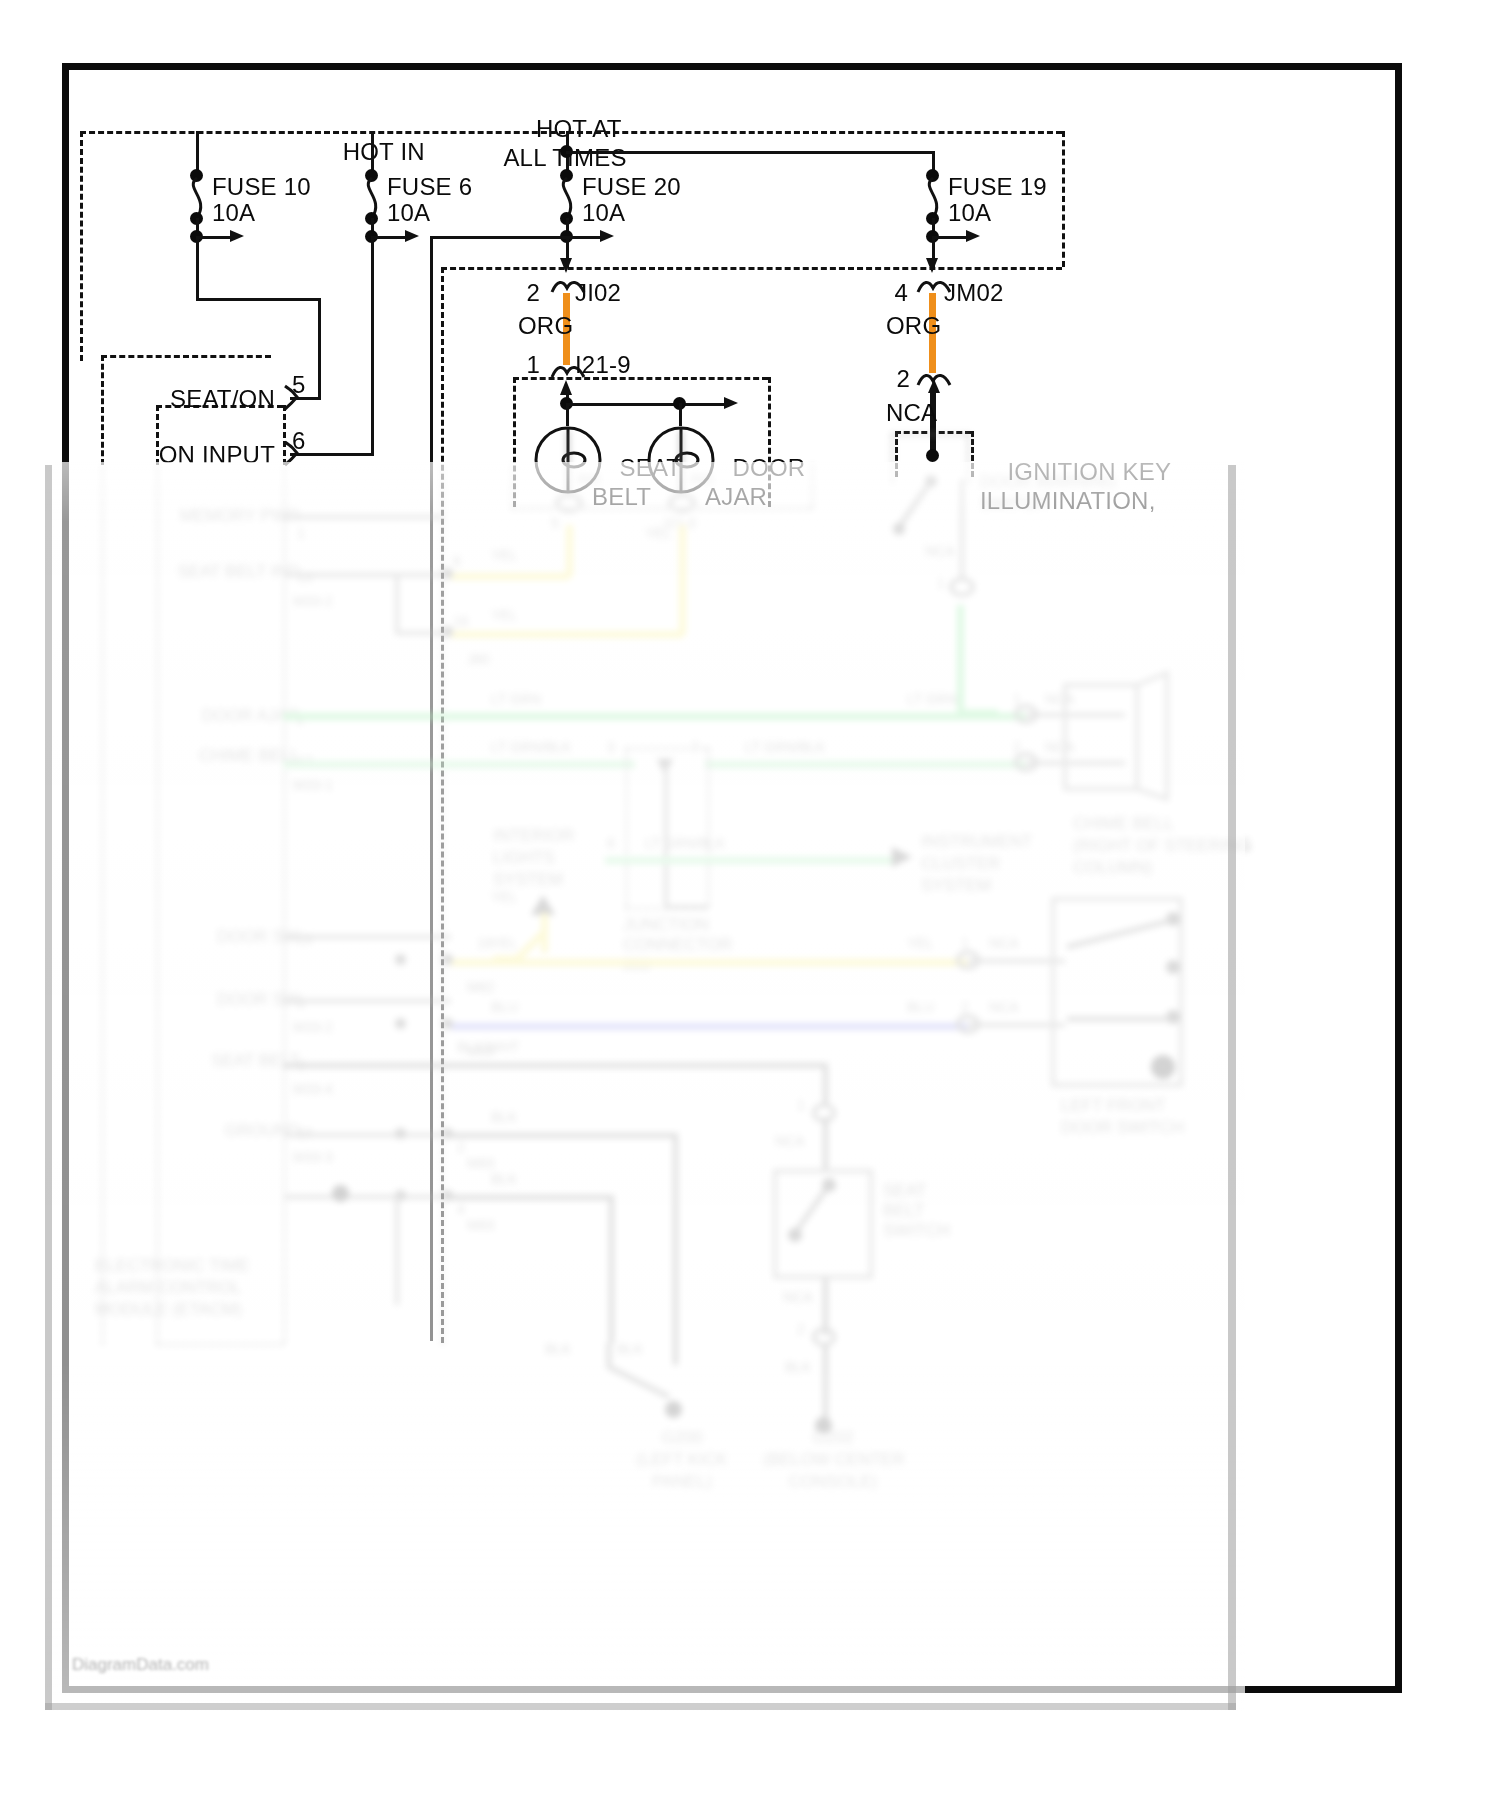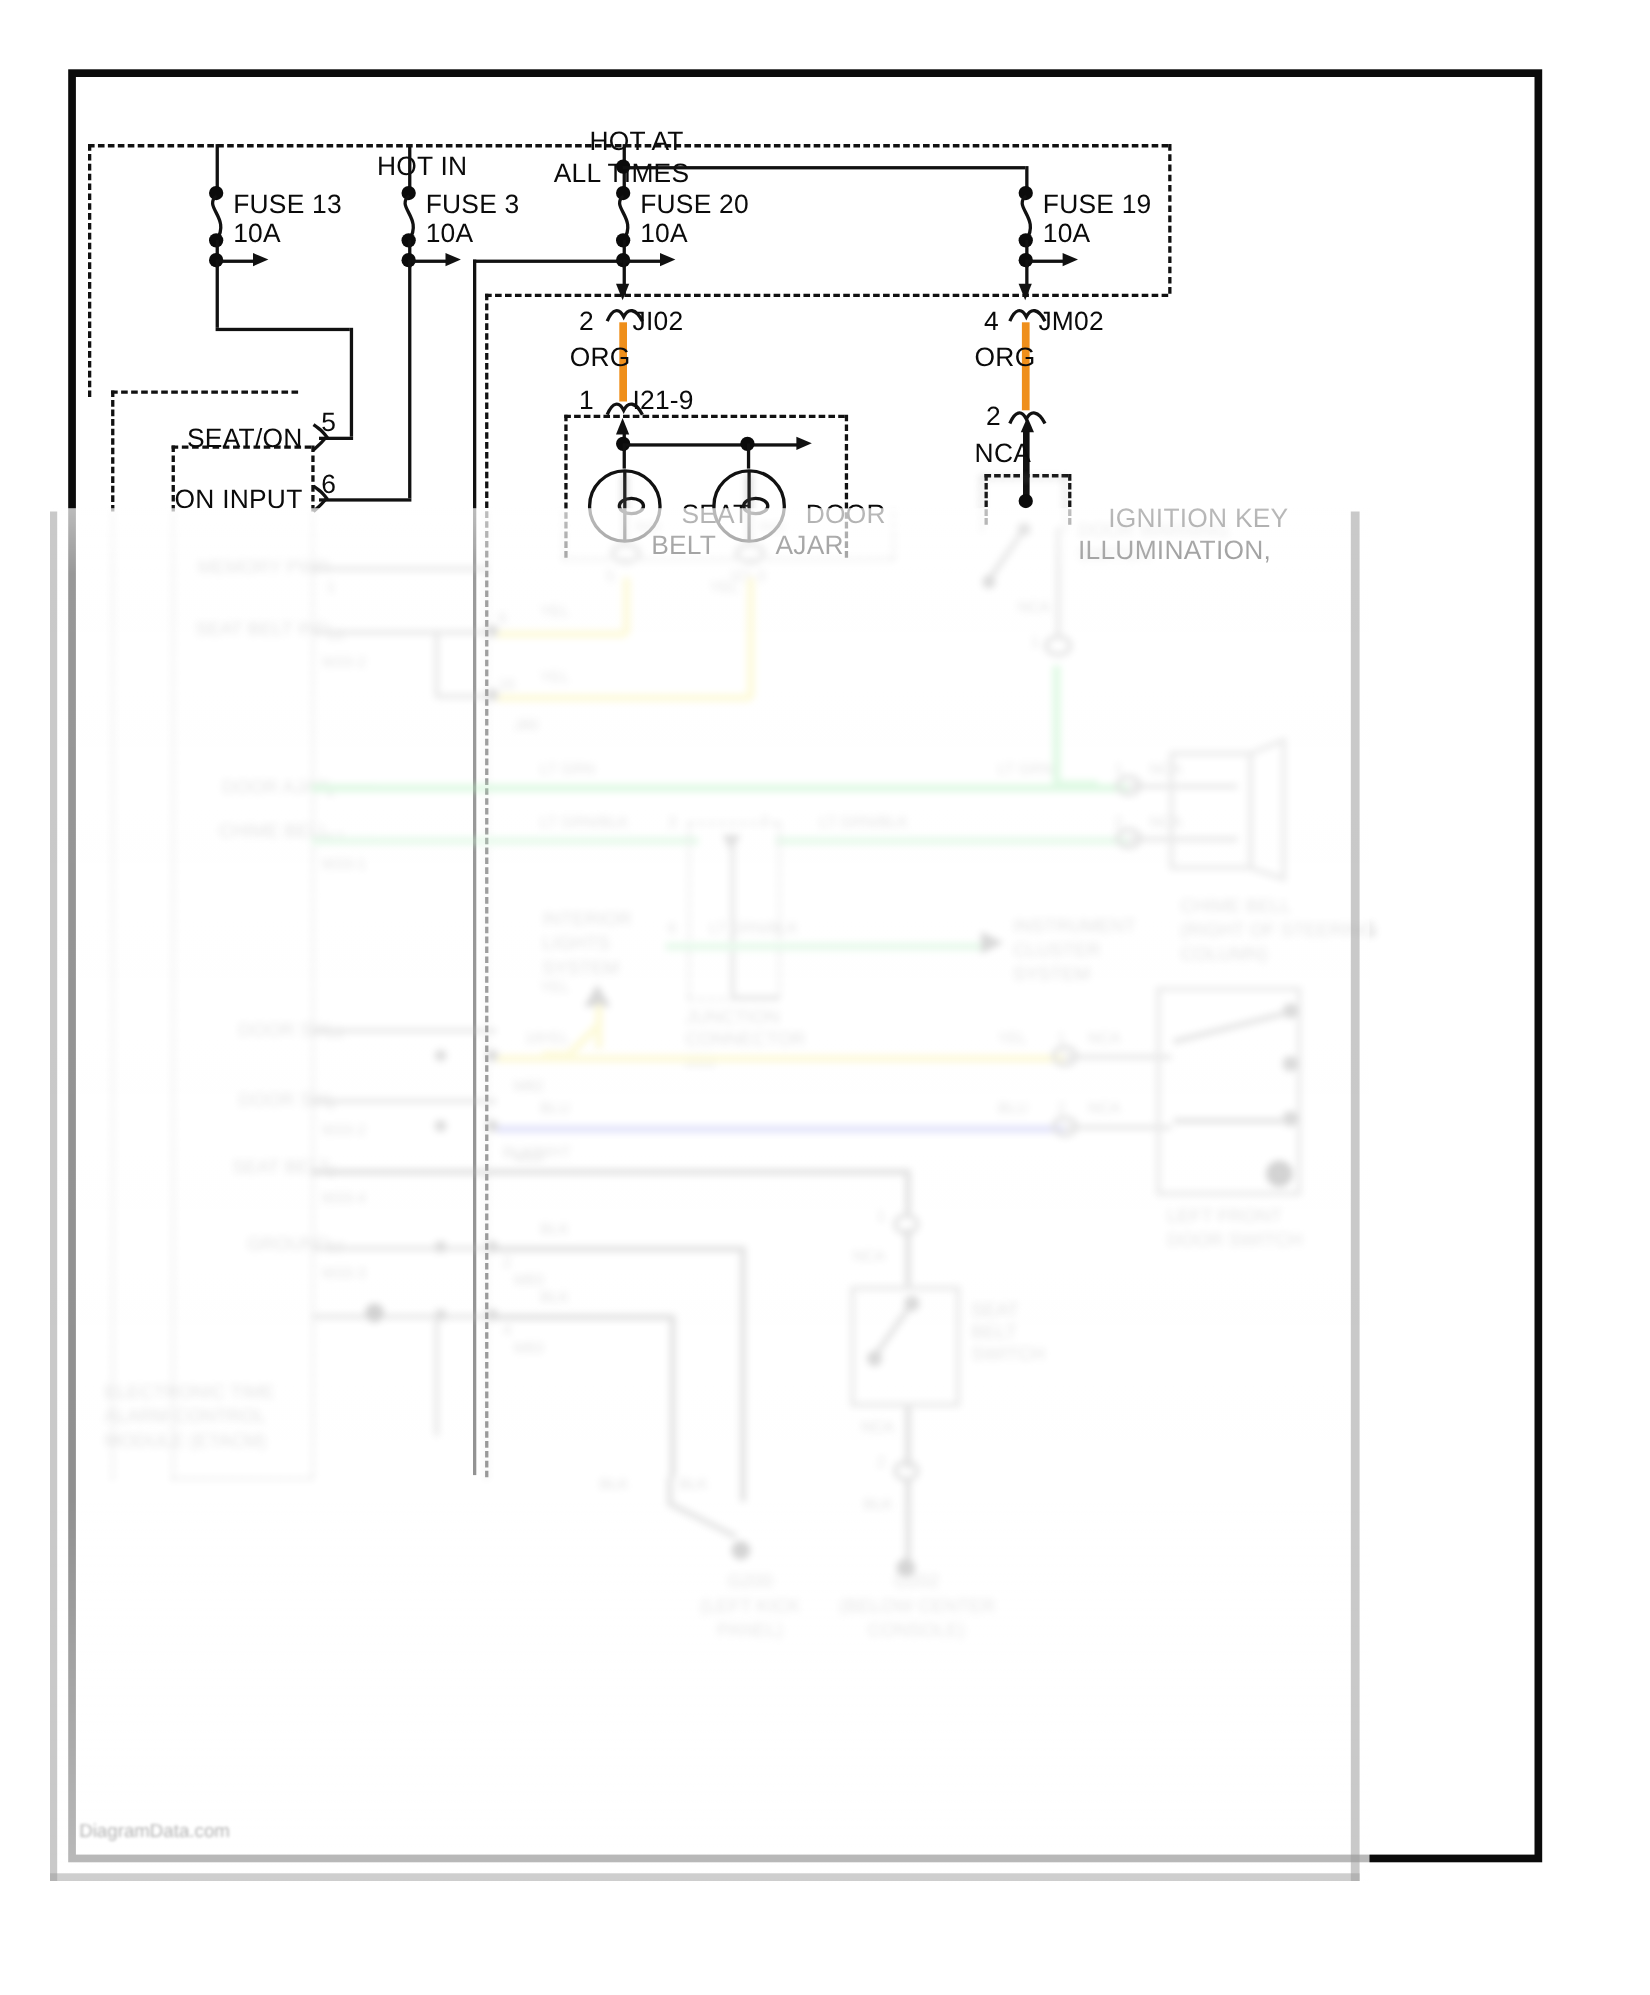--- a/index.html
+++ b/index.html
@@ -255,41 +255,41 @@
     <path d="M15 2 C 2 12, 28 22, 15 42" stroke="#111" stroke-width="3" fill="none"></path>
   </svg>
   <div class="dot" style="left:190px; top:212px;"></div>
   <div class="v" style="left:196px; top:218px; height:25px;"></div>
   <div class="dot" style="left:190px; top:230px;"></div>
 
   <div class="h" style="left:196px; top:236px; width:38px;"></div>
   <svg class="ov" width="22" height="22" style="left:230px; top:226px;">
     <path d="M0 4 L14 10 L0 16 Z" fill="#111"></path>
   </svg>
-  <div class="lbl" style="left:212px; top:172px;"><span>FUSE 13</span></div>
+  <div class="lbl" style="left:212px; top:172px;"><span>FUSE 10</span></div>
   <div class="lbl" style="left:212px; top:198px;"><span>10A</span></div>
 
   <div class="v" style="left:196px; top:236px; height:62px;"></div>
   <div class="h" style="left:196px; top:298px; width:122px;"></div>
   <div class="v" style="left:318px; top:298px; height:99px;"></div>
   <div class="h" style="left:290px; top:397px; width:31px;"></div>
 
   <div class="v" style="left:371px; top:131px; height:44px;"></div>
   <div class="dot" style="left:365px; top:169px;"></div>
   <svg class="ov" width="40" height="44" style="left:357px; top:176px;">
     <path d="M15 2 C 2 12, 28 22, 15 42" stroke="#111" stroke-width="3" fill="none"></path>
   </svg>
   <div class="dot" style="left:365px; top:212px;"></div>
   <div class="v" style="left:371px; top:218px; height:25px;"></div>
   <div class="dot" style="left:365px; top:230px;"></div>
   <div class="h" style="left:371px; top:236px; width:38px;"></div>
   <svg class="ov" width="22" height="22" style="left:405px; top:226px;">
     <path d="M0 4 L14 10 L0 16 Z" fill="#111"></path>
   </svg>
-  <div class="lbl" style="left:387px; top:172px;"><span>FUSE 3</span></div>
+  <div class="lbl" style="left:387px; top:172px;"><span>FUSE 6</span></div>
   <div class="lbl" style="left:387px; top:198px;"><span>10A</span></div>
 
   <div class="v" style="left:371px; top:236px; height:217px;"></div>
   <div class="h" style="left:290px; top:453px; width:84px;"></div>
 
   <div class="v" style="left:566px; top:131px; height:44px;"></div>
   <div class="dot" style="left:560px; top:145px;"></div>
 
   <div class="h" style="left:566px; top:151px; width:366px;"></div>
   <div class="dot" style="left:560px; top:169px;"></div>

